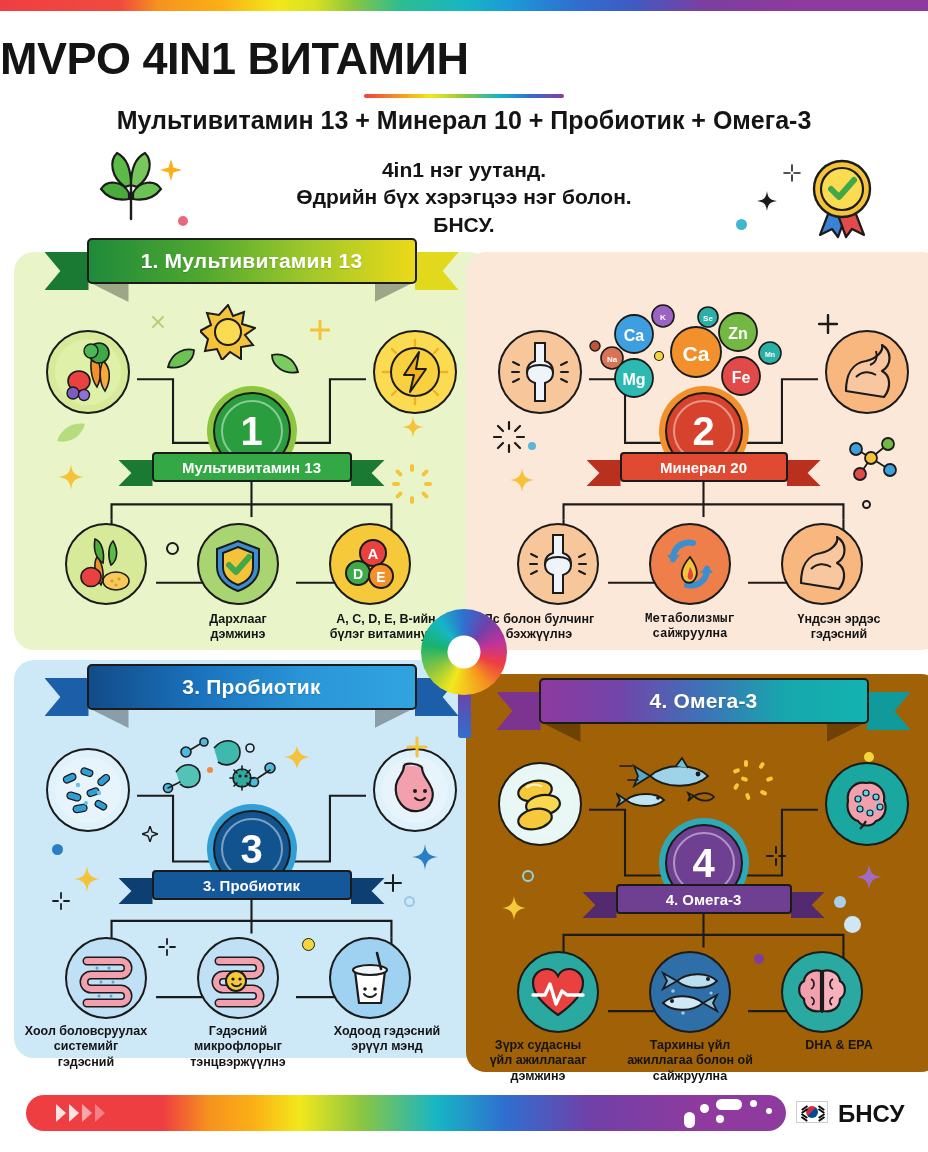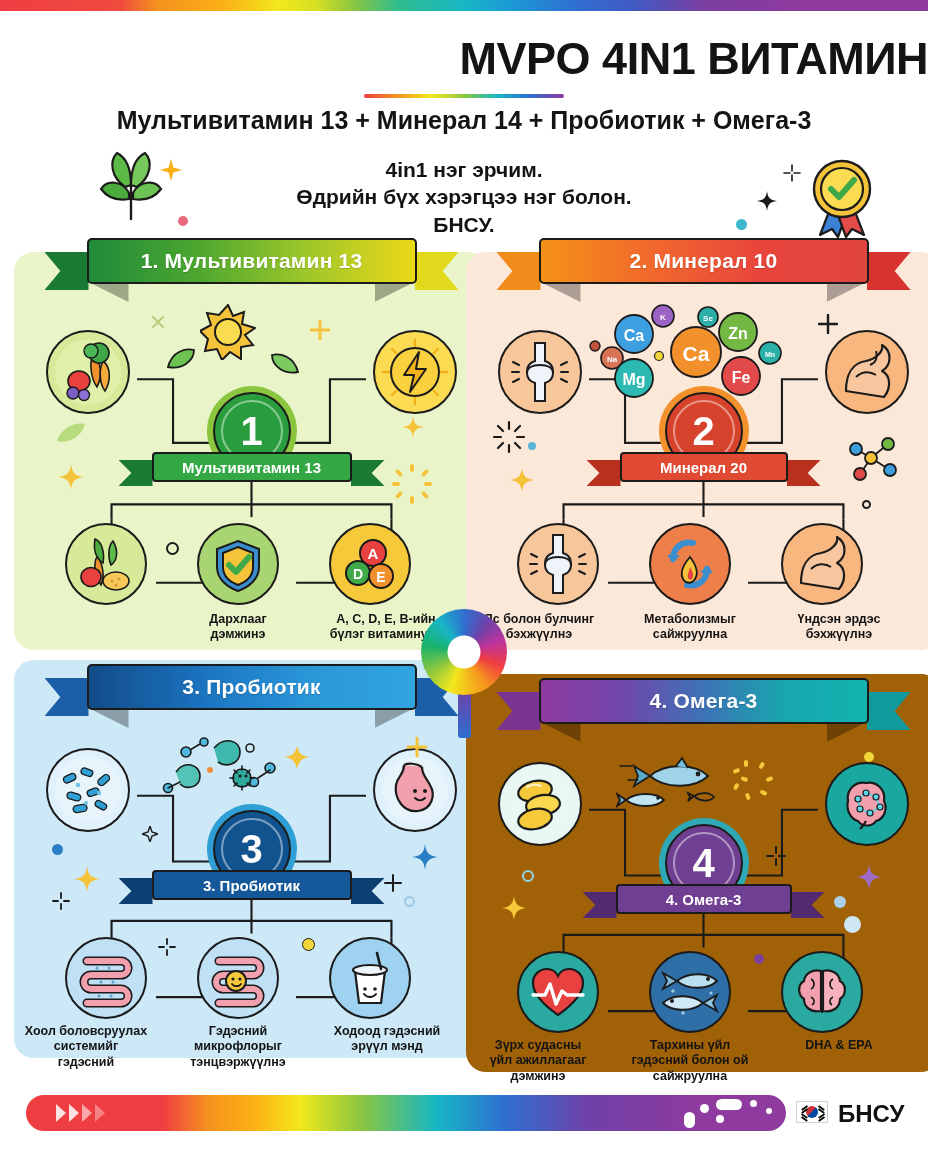--- a/index.html
+++ b/index.html
@@ -17,21 +17,21 @@
     background: linear-gradient(90deg,
       #ef3e42 0%, #f04b3f 13%, #f6921e 17%, #fbb016 24%,
       #f2e81c 30%, #d7e021 34%, #8cc63f 38%,
       #2ebd8e 43%, #17b6c4 50%, #1b9ad6 55%,
       #2f6fd0 62%, #3f5bc4 68%, #7b3fa0 76%, #8e3a9e 86%, #8e3a9e 100%);
   }
 
   
   .header { position: absolute; top: 11px; left: 0; width: 928px; height: 235px; }
   .title {
-    position:absolute; top:22px; left:0; width:928px; text-align:right;
+    position:absolute; top:22px; left:0; width:928px; text-align:left;
     font-size: 45px; font-weight: 800; letter-spacing: -0.5px; color:#141414;
     font-family: "Liberation Sans", sans-serif;
   }
   .title-rule {
     position:absolute; top:83px; left:50%; transform:translateX(-50%);
     width: 200px; height: 4px; border-radius:2px;
     background: linear-gradient(90deg,#ef3e42,#f6921e,#f2e81c,#8cc63f,#17b6c4,#2f6fd0,#8e3a9e);
   }
   .subtitle {
     position:absolute; top:95px; left:0; width:928px; text-align:center;
@@ -177,23 +177,23 @@
 </head>
 <body>
 
 <div class="page">
 
   <div class="top-rainbow"></div>
 
   <div class="header">
     <div class="title">MVPO 4IN1 ВИТАМИН</div>
     <div class="title-rule"></div>
-    <div class="subtitle">Мультивитамин 13 + Минерал 14 + Пробиотик + Омега-3</div>
+    <div class="subtitle">Мультивитамин 13 + Минерал 10 + Пробиотик + Омега-3</div>
     <div class="tagline">
-      <div>4in1 нэг эрчим.</div>
+      <div>4in1 нэг уутанд.</div>
       <div>Өдрийн бүх хэрэгцээ нэг болон.</div>
       <div>БНСУ.</div>
     </div>
 
     <svg class="deco" style="left:95px; top:140px;" width="72" height="72" viewBox="0 0 72 72">
       <path d="M36 68 V30" stroke="#1b1b1b" stroke-width="2.4" fill="none" stroke-linecap="round"></path>
       <path d="M36 34 C36 14 30 6 22 2 C14 10 16 26 30 36 Z" fill="#5cba47" stroke="#1b1b1b" stroke-width="2.2"></path>
       <path d="M36 34 C36 14 42 6 50 2 C58 10 56 26 42 36 Z" fill="#77c85b" stroke="#1b1b1b" stroke-width="2.2"></path>
       <path d="M34 48 C22 50 12 46 6 38 C12 28 28 30 34 42 Z" fill="#4cab3d" stroke="#1b1b1b" stroke-width="2.2"></path>
       <path d="M38 48 C50 50 60 46 66 38 C60 28 44 30 38 42 Z" fill="#6cc353" stroke="#1b1b1b" stroke-width="2.2"></path>
@@ -360,27 +360,20 @@
         <path d="M116 120 H150 V180 H200" fill="none" stroke="#1b1b1b" stroke-width="2"></path>
         <path d="M332 120 H298 V180 H248" fill="none" stroke="#1b1b1b" stroke-width="2"></path>
         <path d="M224 214 V250" fill="none" stroke="#1b1b1b" stroke-width="2"></path>
         <path d="M92 252 V238 H356 V252" fill="none" stroke="#1b1b1b" stroke-width="2"></path>
         <path d="M92 252 V300 M224 262 V300 M356 252 V300" fill="none" stroke="#1b1b1b" stroke-width="2"></path>
         <path d="M134 312 H184 M266 312 H316" fill="none" stroke="#1b1b1b" stroke-width="2"></path>
         <polygon points="200,180 188,174 188,186" fill="#1b1b1b"></polygon>
         <polygon points="248,180 260,174 260,186" fill="#1b1b1b"></polygon>
       </svg>
 
-      <div class="ribbon">
-        <div class="tail l" style="background:#f08c1b;"></div>
-        <div class="tail r" style="background:#d8342f;"></div>
-        <div class="notch l"></div>
-        <div class="notch r"></div>
-        <div class="band" style="background:linear-gradient(90deg,#f59118,#f1692c,#e8453c,#e0443f);">2. Минерал 10</div>
-      </div>
 
       <div class="icirc top" style="left:32px; top:78px; background:#f7c79b;">
         <svg width="70" height="70" viewBox="0 0 70 70">
           <circle cx="35" cy="35" r="33" fill="#f7c79b"></circle>
           <path d="M30 6 h10 v18 c6 2 8 6 8 10 c0 5 -5 8 -13 8 c-8 0 -13 -3 -13 -8 c0 -4 2 -8 8 -10 Z" fill="#eef4fa" stroke="#1b1b1b" stroke-width="2"></path>
           <path d="M30 64 h10 V46 c6 -2 8 -6 8 -10 c0 -5 -5 -8 -13 -8 c-8 0 -13 3 -13 8 c0 4 2 8 8 10 Z" fill="#eef4fa" stroke="#1b1b1b" stroke-width="2"></path>
           <g stroke="#1b1b1b" stroke-width="2" stroke-linecap="round">
             <path d="M14 28 L8 25 M14 35 L7 35 M14 42 L8 45 M56 28 L62 25 M56 35 L63 35 M56 42 L62 45"></path>
           </g>
         </svg>
@@ -479,27 +472,27 @@
           <circle cx="35" cy="35" r="33" fill="#f7b77f"></circle>
           <path d="M14 54 C14 38 20 26 34 24 C44 22 52 14 50 8 C60 14 60 28 50 34 C58 38 60 50 52 60 Z" fill="#f8c79f" stroke="#1b1b1b" stroke-width="2.2" stroke-linejoin="round"></path>
           <path d="M24 40 C30 34 38 34 44 38" stroke="#1b1b1b" stroke-width="2" fill="none"></path>
         </svg>
       </div>
 
       <div class="cap" style="left:-2px; top:360px;">
         <span style="white-space:pre-line">Яс болон булчинг
 бэхжүүлнэ</span>
       </div>
-      <div class="cap" style="left:149px; top:360px;">
+      <div class="cap" style="left:149px; top:360px;font-family:Liberation Mono, monospace;">
         <span style="white-space:pre-line">Метаболизмыг
 сайжруулна</span>
       </div>
       <div class="cap" style="left:298px; top:360px;">
         <span style="white-space:pre-line">Үндсэн эрдэс
-бэхжүүлнэ</span>
+гэдэсний</span>
       </div>
     </div>
 
     <div class="quad q3">
       <svg class="lines" viewBox="0 0 448 398">
         <path d="M116 128 H150 V190 H200" fill="none" stroke="#1b1b1b" stroke-width="2"></path>
         <path d="M332 128 H298 V190 H248" fill="none" stroke="#1b1b1b" stroke-width="2"></path>
         <path d="M224 224 V258" fill="none" stroke="#1b1b1b" stroke-width="2"></path>
         <path d="M92 262 V246 H356 V262" fill="none" stroke="#1b1b1b" stroke-width="2"></path>
         <path d="M92 262 V306 M224 270 V306 M356 262 V306" fill="none" stroke="#1b1b1b" stroke-width="2"></path>
@@ -793,21 +786,21 @@
         </svg>
       </div>
 
       <div class="cap" style="left:-3px; top:364px;">
         <span style="white-space:pre-line">Зүрх судасны
 үйл ажиллагааг
 дэмжинэ</span>
       </div>
       <div class="cap" style="left:149px; top:364px;">
         <span style="white-space:pre-line">Тархины үйл
-гэдэсний болон ой
+ажиллагаа болон ой
 сайжруулна</span>
       </div>
       <div class="cap" style="left:298px; top:364px;">
         <span style="white-space:pre-line">DHA &amp; EPA</span>
       </div>
     </div>
   </div>
 
   <div class="swirl-tail"></div>
   <div class="swirl"></div>

